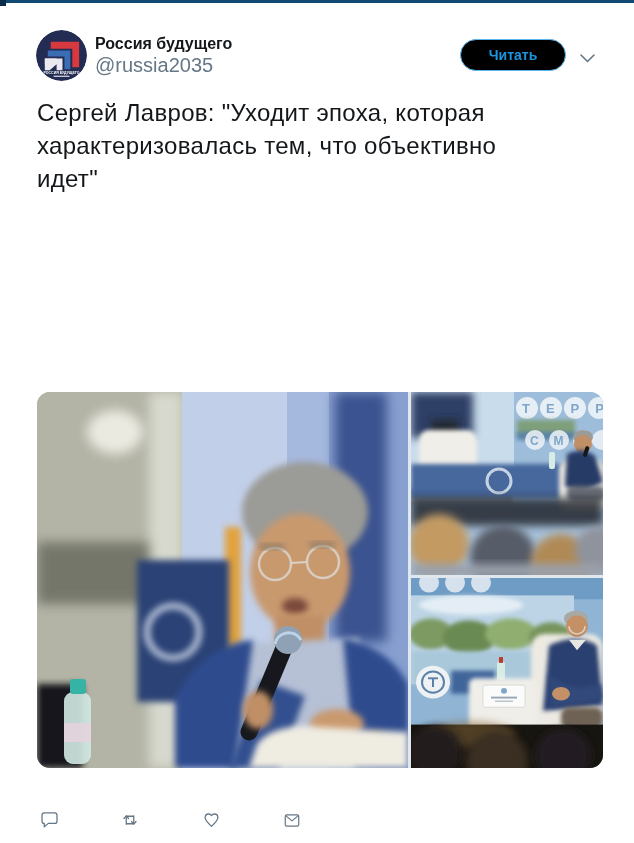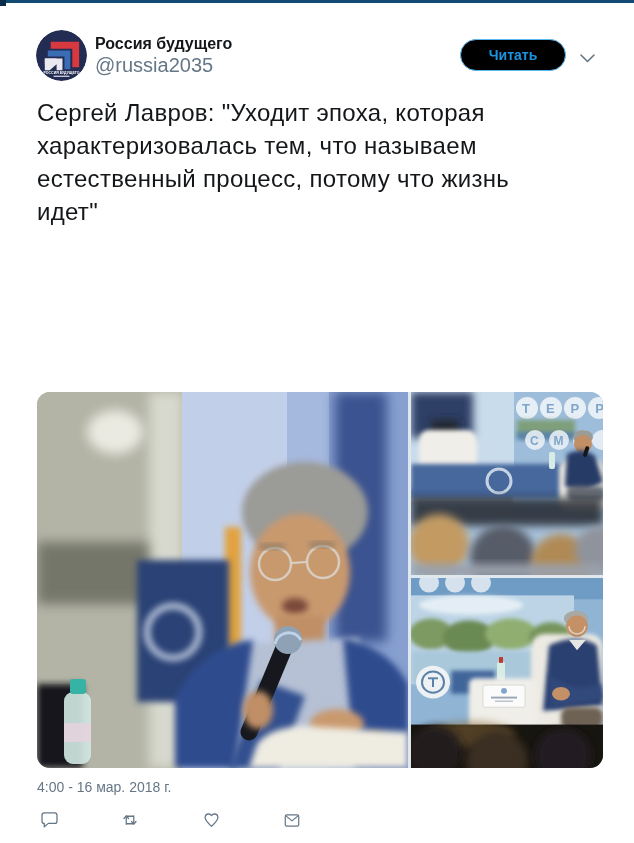--- a/index.html
+++ b/index.html
@@ -78,22 +78,21 @@
   </button>
 
   <div class="opts-chevron">
     <svg viewBox="0 0 17 11" width="17" height="11">
       <polyline points="2,2 8.5,8.5 15,2" fill="none" stroke="#657786" stroke-width="1.6" stroke-linecap="round" stroke-linejoin="round"></polyline>
     </svg>
   </div>
 
   <div class="tweet-text">
     <div class="tweet-line">Сергей Лавров: "Уходит эпоха, которая</div>
-    <div class="tweet-line">характеризовалась тем, что называем</div>
-    <div class="tweet-line">естественный процесс, потому что жизнь</div>
+    <div class="tweet-line">характеризовалась тем, что объективно</div>
     <div class="tweet-line">идет"</div>
   </div>
 
   <div class="photo-grid">
 
     <div class="photo photo-main">
       <svg viewBox="0 0 371 376" preserveAspectRatio="none">
         <defs>
           <filter id="m-b6" x="-30%" y="-30%" width="160%" height="160%">
               <feGaussianBlur stdDeviation="6"></feGaussianBlur>
@@ -240,21 +239,20 @@
         <rect x="150" y="134" width="42" height="22" rx="8" fill="#6e6254" filter="url(#b-b2)"></rect>
         <rect x="0" y="152" width="192" height="45" fill="#17150f"></rect>
         <ellipse cx="60" cy="162" rx="44" ry="14" fill="#8a6a3a" opacity=".5" filter="url(#b-b4)"></ellipse>
         <circle cx="24" cy="180" r="27" fill="#241f1a" filter="url(#b-b4)"></circle>
         <circle cx="86" cy="190" r="31" fill="#3a2f24" filter="url(#b-b4)"></circle>
         <circle cx="152" cy="184" r="28" fill="#201d22" filter="url(#b-b4)"></circle>
       </svg>
     </div>
   </div>
 
-  <div class="timestamp">4:00 - 16 мар. 2018 г.</div>
 
   <div class="actions">
     <button class="action-btn" aria-label="reply">
       <svg width="19" height="18" viewBox="0 0 24 24" fill="none" stroke="#657786" stroke-width="1.7" stroke-linejoin="round">
         <path d="M5 2.5h14c1.7 0 3 1.3 3 3v8c0 1.7-1.3 3-3 3h-8.5L5 21v-4.5c-1.7 0-3-1.3-3-3v-8c0-1.7 1.3-3 3-3z"></path>
       </svg>
     </button>
     <button class="action-btn" aria-label="retweet">
       <svg width="20" height="18" viewBox="0 0 24 24" fill="none" stroke="#657786" stroke-width="1.7" stroke-linecap="round" stroke-linejoin="round">
         <path d="M7 17.5V7h9.5"></path>

